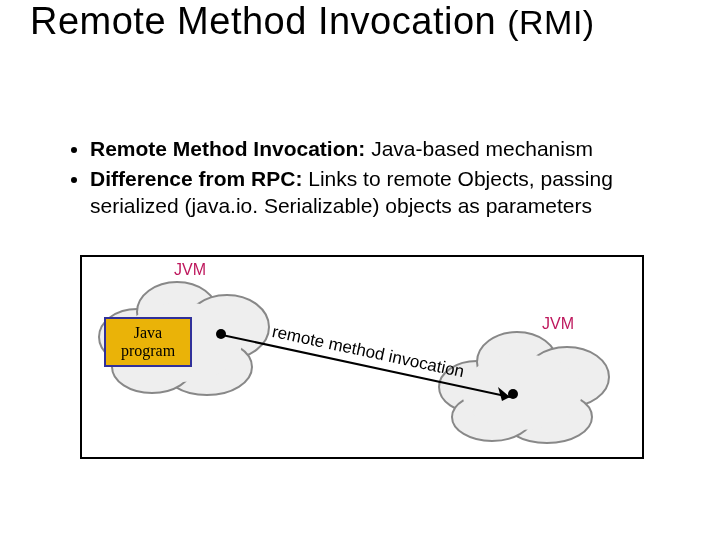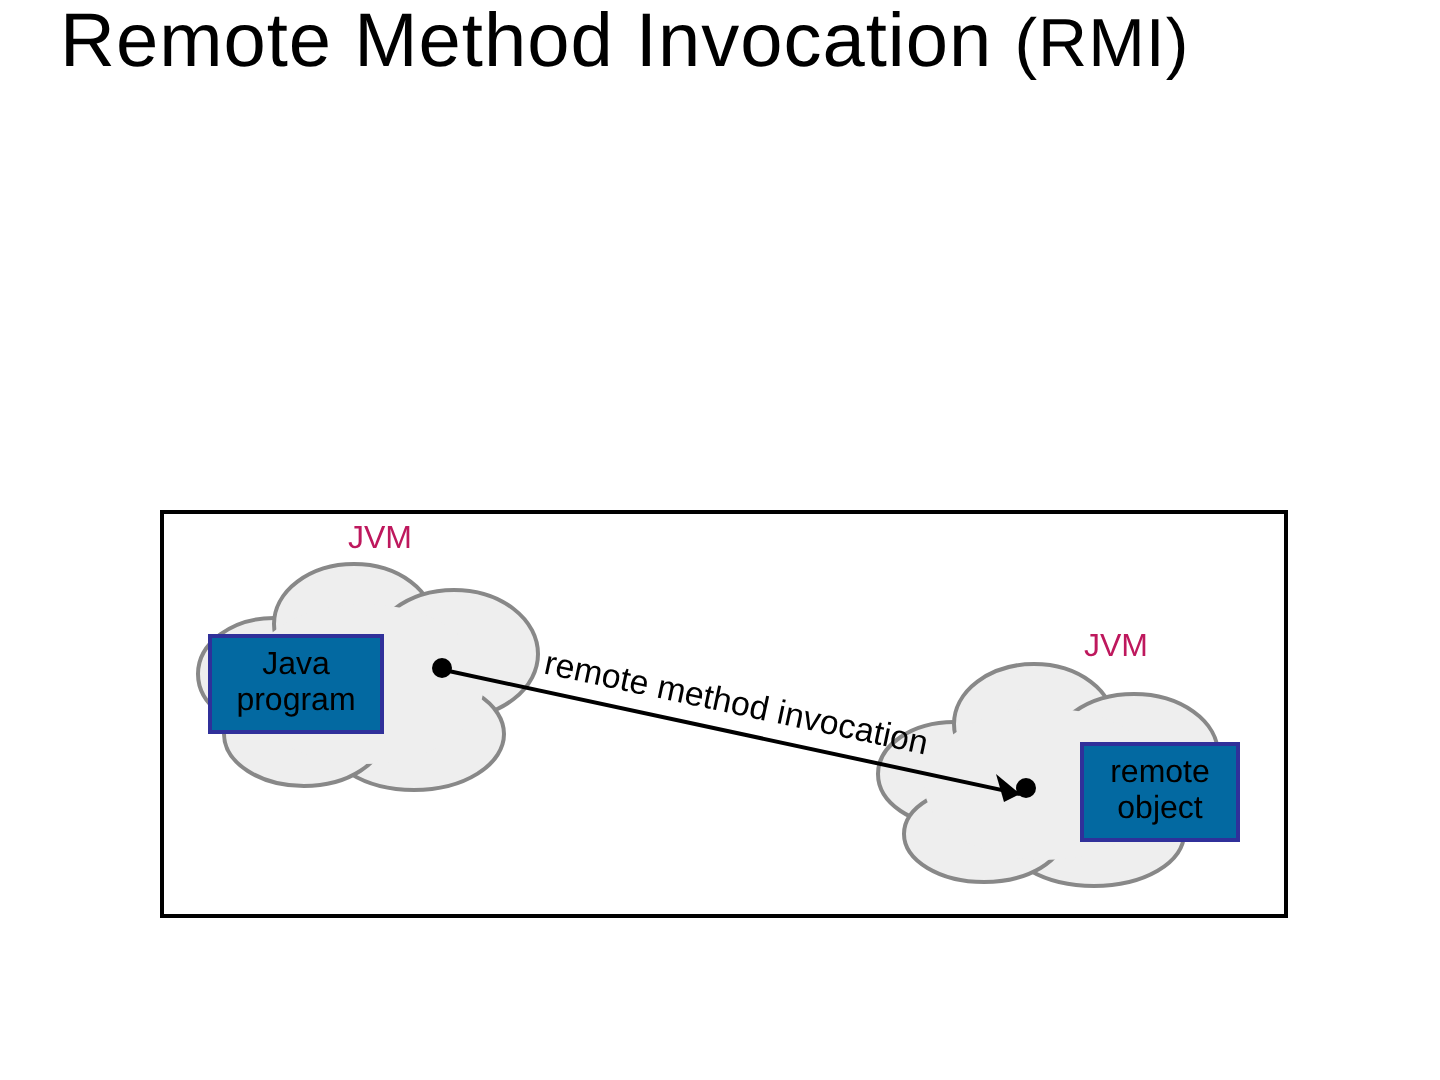--- a/index.html
+++ b/index.html
@@ -49,30 +49,30 @@
     width: 560px;
     height: 200px;
     border: 2px solid #000;
     background: #fff;
     overflow: hidden;
   }
 
   svg { display: block; }
   .box {
     border: 2px solid #30309a;
-    background: #0369a1;
+    background: #eab308;
     position: absolute;
     font-size: 16px;
     color: #000;
     text-align: center;
     display: flex;
     flex-direction: column;
     justify-content: center;
     line-height: 1.1;
-    font-family: Liberation Sans, sans-serif;
+    font-family: Liberation Serif, serif;
   }
   .label {
     position: absolute;
     font-size: 16px;
     color: #be185d;
     font-family: Arial, sans-serif;
   }
   .dot {
     position: absolute;
     width: 10px; height: 10px;
@@ -83,20 +83,28 @@
 </head>
 <body>
 
 <div class="slide">
 
   <div class="title">
     <span>Remote Method Invocation</span>
     <span class="suffix">(RMI)</span>
   </div>
 
+  <ul class="bullets">
+    <li>
+      <span class="bold">Remote Method Invocation:</span><span>  Java-based mechanism</span>
+    </li>
+    <li>
+      <span class="bold">Difference from RPC:</span><span> Links to remote Objects, passing serialized (java.io. Serializable) objects as parameters</span>
+    </li>
+  </ul>
 
   <div class="figure">
 
     <svg width="560" height="200">
 
       <g>
         <ellipse cx="55" cy="80" rx="38" ry="28" fill="#eee" stroke="#888" stroke-width="2"></ellipse>
         <ellipse cx="95" cy="55" rx="40" ry="30" fill="#eee" stroke="#888" stroke-width="2"></ellipse>
         <ellipse cx="145" cy="70" rx="42" ry="32" fill="#eee" stroke="#888" stroke-width="2"></ellipse>
         <ellipse cx="125" cy="110" rx="45" ry="28" fill="#eee" stroke="#888" stroke-width="2"></ellipse>
@@ -121,23 +129,19 @@
     </svg>
 
     <div class="label" style="left:92px; top:4px;">JVM</div>
     <div class="label" style="left:460px; top:58px;">JVM</div>
 
     <div class="box" style="left:22px; top:60px; width:84px; height:46px;">
       <span>Java</span>
       <span>program</span>
     </div>
 
-    <div class="box" style="left:458px; top:114px; width:76px; height:46px;">
-      <span>remote</span>
-      <span>object</span>
-    </div>
 
     <div class="dot" style="left:134px; top:72px;"></div>
     <div class="dot" style="left:426px; top:132px;"></div>
 
   </div>
 
 </div>
 
 </body></html>

